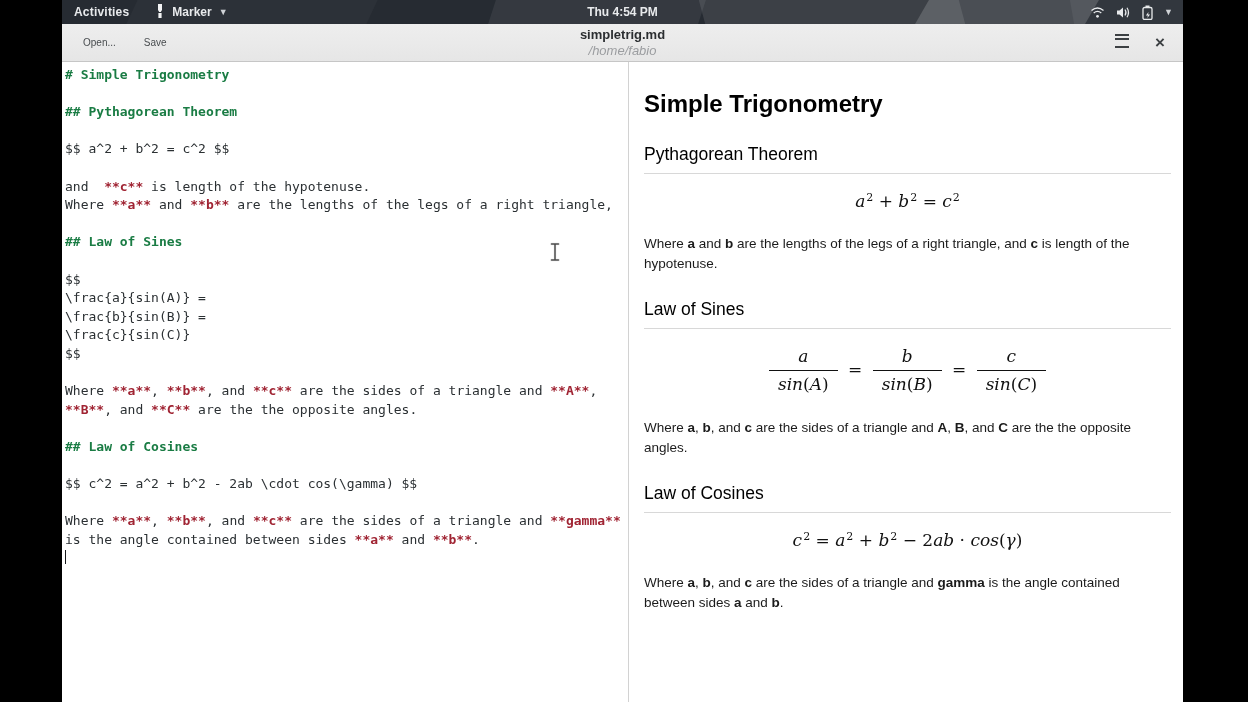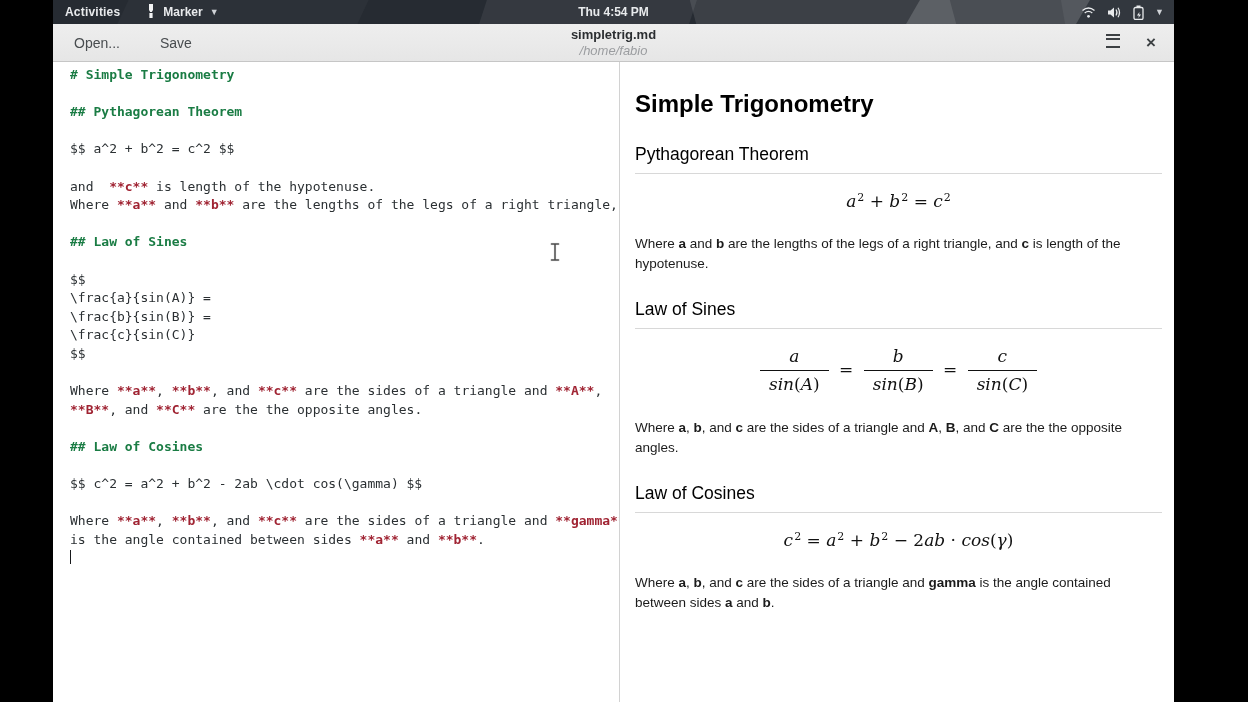--- a/index.html
+++ b/index.html
@@ -1,55 +1,55 @@
 <!DOCTYPE html>
 <html style="--heading-green: #1a7c44; --bold-red: #a02433; --source-text: #2b3033; --topbar-bg: #262b32; --headerbar-bg: #eeeeee; --divider: #d2d2d2; --h2-rule: #d8d8d8;"><head>
 <meta charset="utf-8">
 <style>
   html,body{margin:0;padding:0;}
   body{
     width:1248px;height:702px;background:#000;position:relative;overflow:hidden;
     font-family:"Liberation Sans",sans-serif;
   }
-  .screen{position:absolute;left:53px;top:0;width:1121px;height:702px;background:#fff;}
+  .screen{position:absolute;left:62px;top:0;width:1121px;height:702px;background:#fff;}
 
   
   .topbar{
     position:relative;height:24px;background:var(--topbar-bg,#262b32);overflow:hidden;
     display:flex;align-items:center;color:#e8eaec;font-size:12px;
   }
   .facet{position:absolute;top:-6px;bottom:-6px;pointer-events:none;}
   .tb-left{display:flex;align-items:center;gap:26px;padding-left:12px;position:relative;z-index:2;}
   .tb-activities{font-weight:bold;letter-spacing:.2px;}
   .tb-appmenu{display:flex;align-items:center;gap:7px;font-weight:bold;justify-content:space-between;}
   .tb-caret{font-size:9px;color:#cfd2d6;}
   .tb-clock{position:absolute;left:0;right:0;text-align:center;font-weight:bold;z-index:1;}
   .tb-right{margin-left:auto;display:flex;align-items:center;gap:11px;padding-right:10px;position:relative;z-index:2;}
   .tb-right svg{display:block;}
 
   
   .headerbar{
     height:37px;background:linear-gradient(var(--headerbar-bg,#eeeeee),#e6e6e6);
     border-bottom:1px solid #c6c6c6;display:flex;align-items:center;position:relative;
   }
-  .hb-left{display:flex;align-items:center;gap:40px;padding-left:21px;font-size:14px;color:#484c4f;position:relative;z-index:2;}
+  .hb-left{display:flex;align-items:center;gap:28px;padding-left:21px;font-size:10px;color:#484c4f;position:relative;z-index:2;}
   .hb-btn{cursor:default;}
   .hb-center{position:absolute;left:0;right:0;top:3px;text-align:center;z-index:1;line-height:1.25;}
   .hb-title{font-weight:bold;font-size:13px;color:#2b2e31;}
   .hb-subtitle{font-size:13px;color:#9b9da0;font-style:italic;}
   .hb-right{margin-left:auto;display:flex;align-items:center;gap:26px;padding-right:18px;position:relative;z-index:2;color:#3c4043;}
   .icon-burger{display:inline-block;width:14px;height:10px;
     border-top:2px solid #3c4043;border-bottom:2px solid #3c4043;position:relative;}
   .icon-burger::after{content:"";position:absolute;left:0;right:0;top:2px;height:2px;background:#3c4043;}
   .icon-close{font-size:17px;line-height:1;color:#3c4043;font-weight:bold;}
 
   
   .editor{display:flex;height:640px;background:#fff;}
   .source-pane{
-    width:566px;box-sizing:border-box;padding:4px 4px 0 17px;
+    width:566px;box-sizing:border-box;padding:4px 4px 0 3px;
     font-family:"DejaVu Sans Mono","Liberation Mono",monospace;font-size:13px;
     color:var(--source-text,#2b3033);position:relative;overflow:hidden;
   }
   .splitter{width:1px;background:var(--divider,#d2d2d2);}
   .src-line{height:18.6px;line-height:18.6px;white-space:pre;}
   .seg-h{color:var(--heading-green,#1a7c44);font-weight:bold;}
   .seg-b{color:var(--bold-red,#a02433);font-weight:bold;}
   .caret{display:inline-block;width:1px;height:14px;background:#17191b;vertical-align:-2px;}
 
   .preview-pane{flex:1;box-sizing:border-box;padding:27px 12px 0 15px;color:#1b1b1b;overflow:hidden;}

